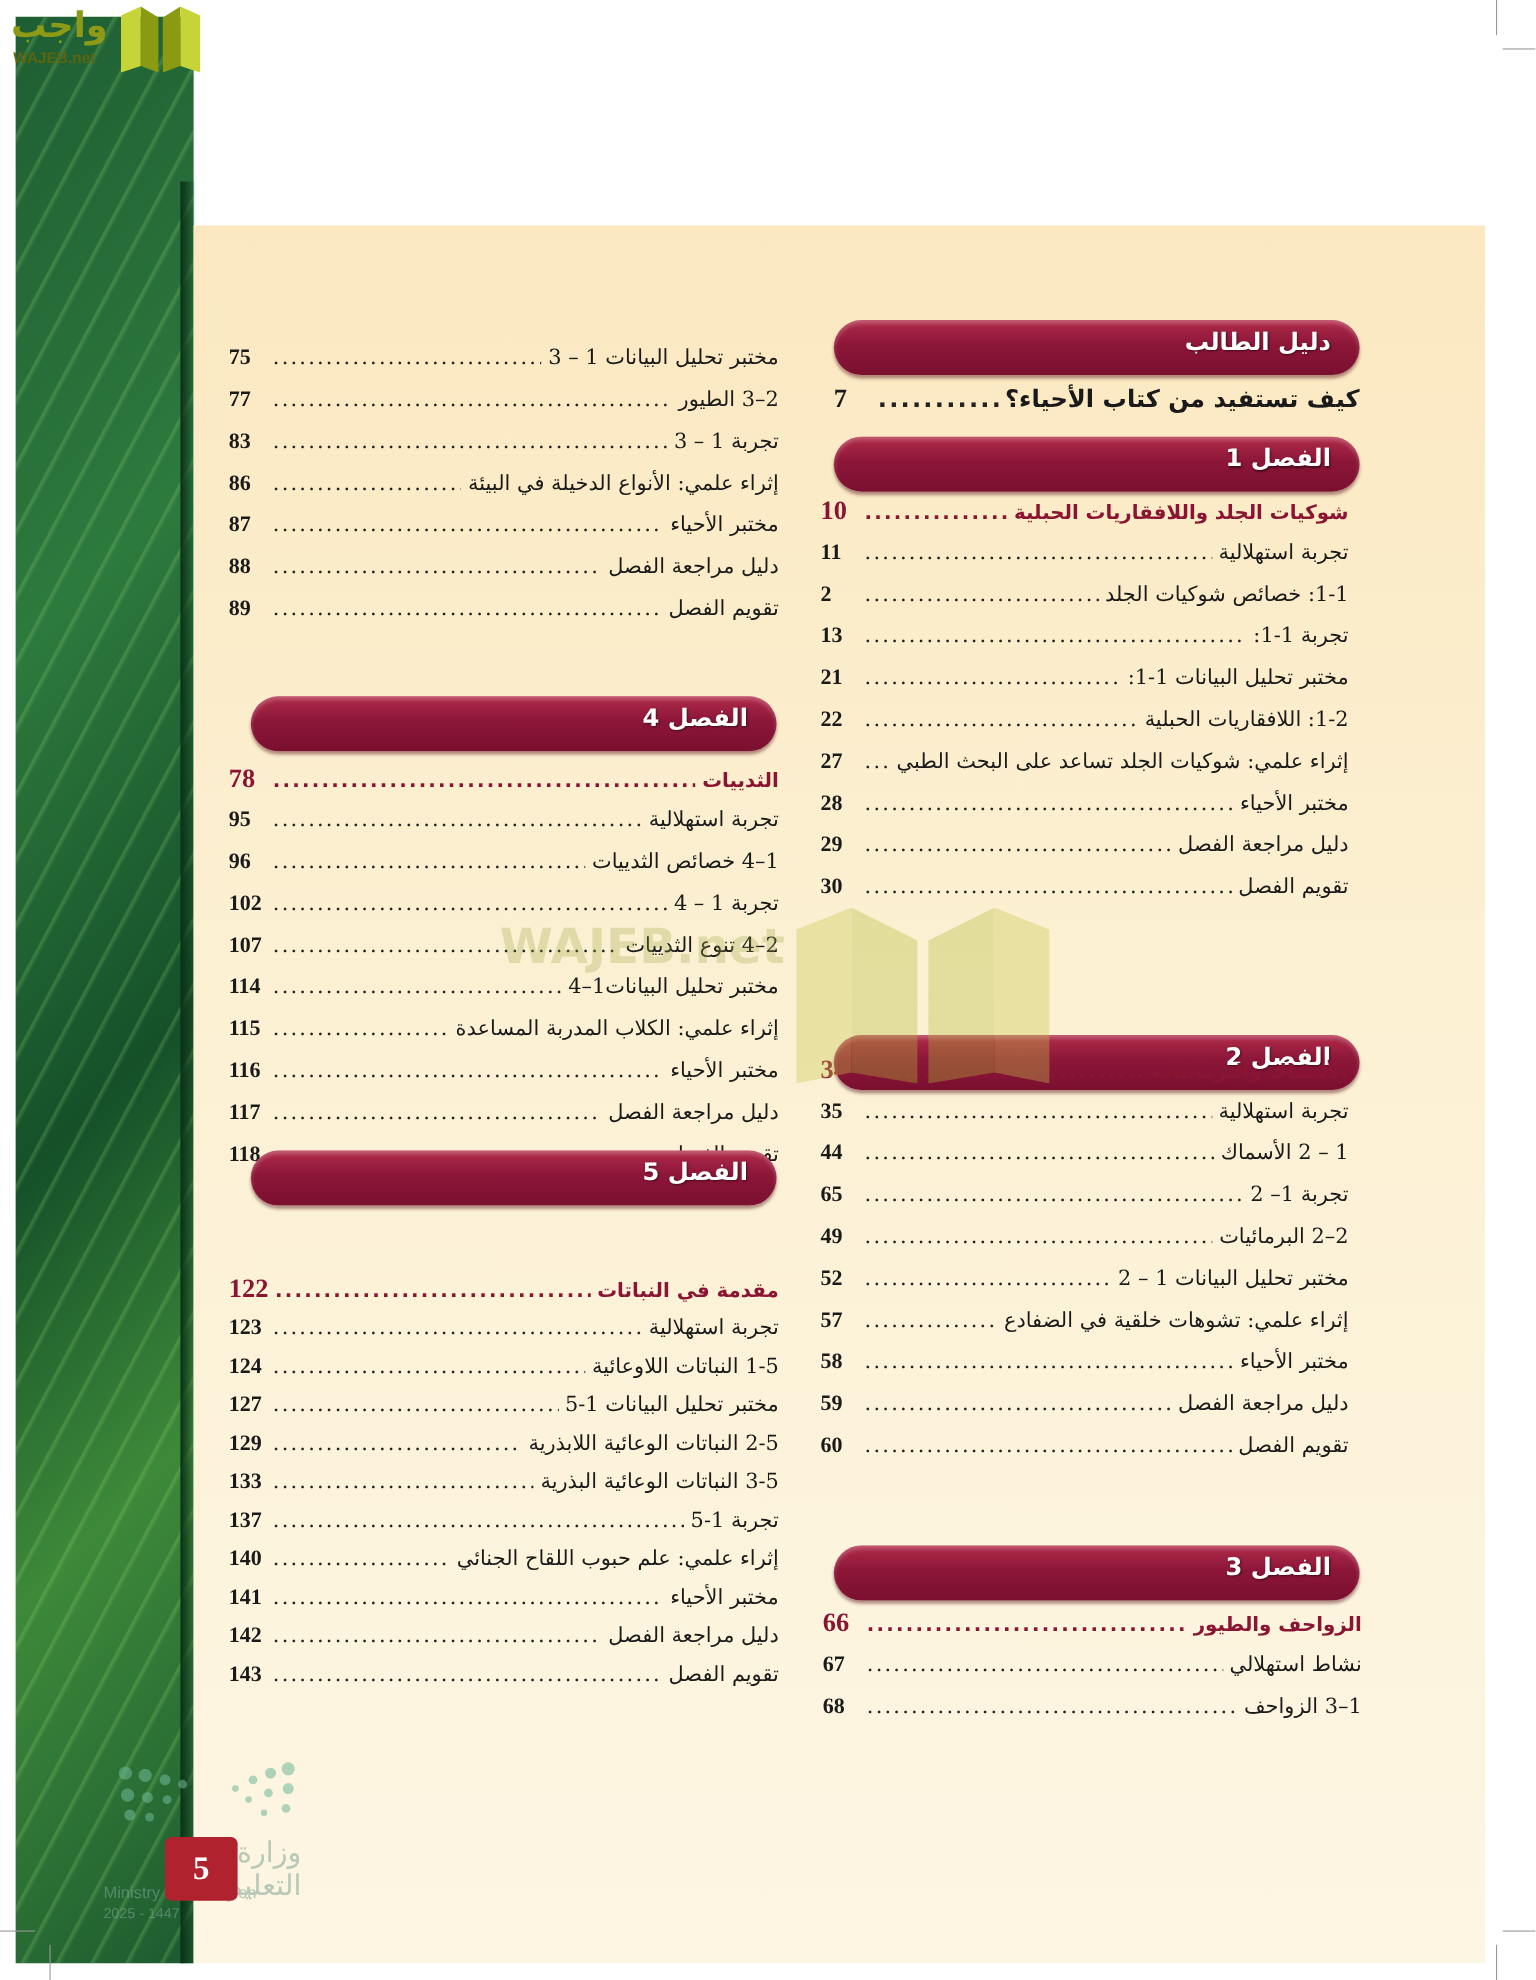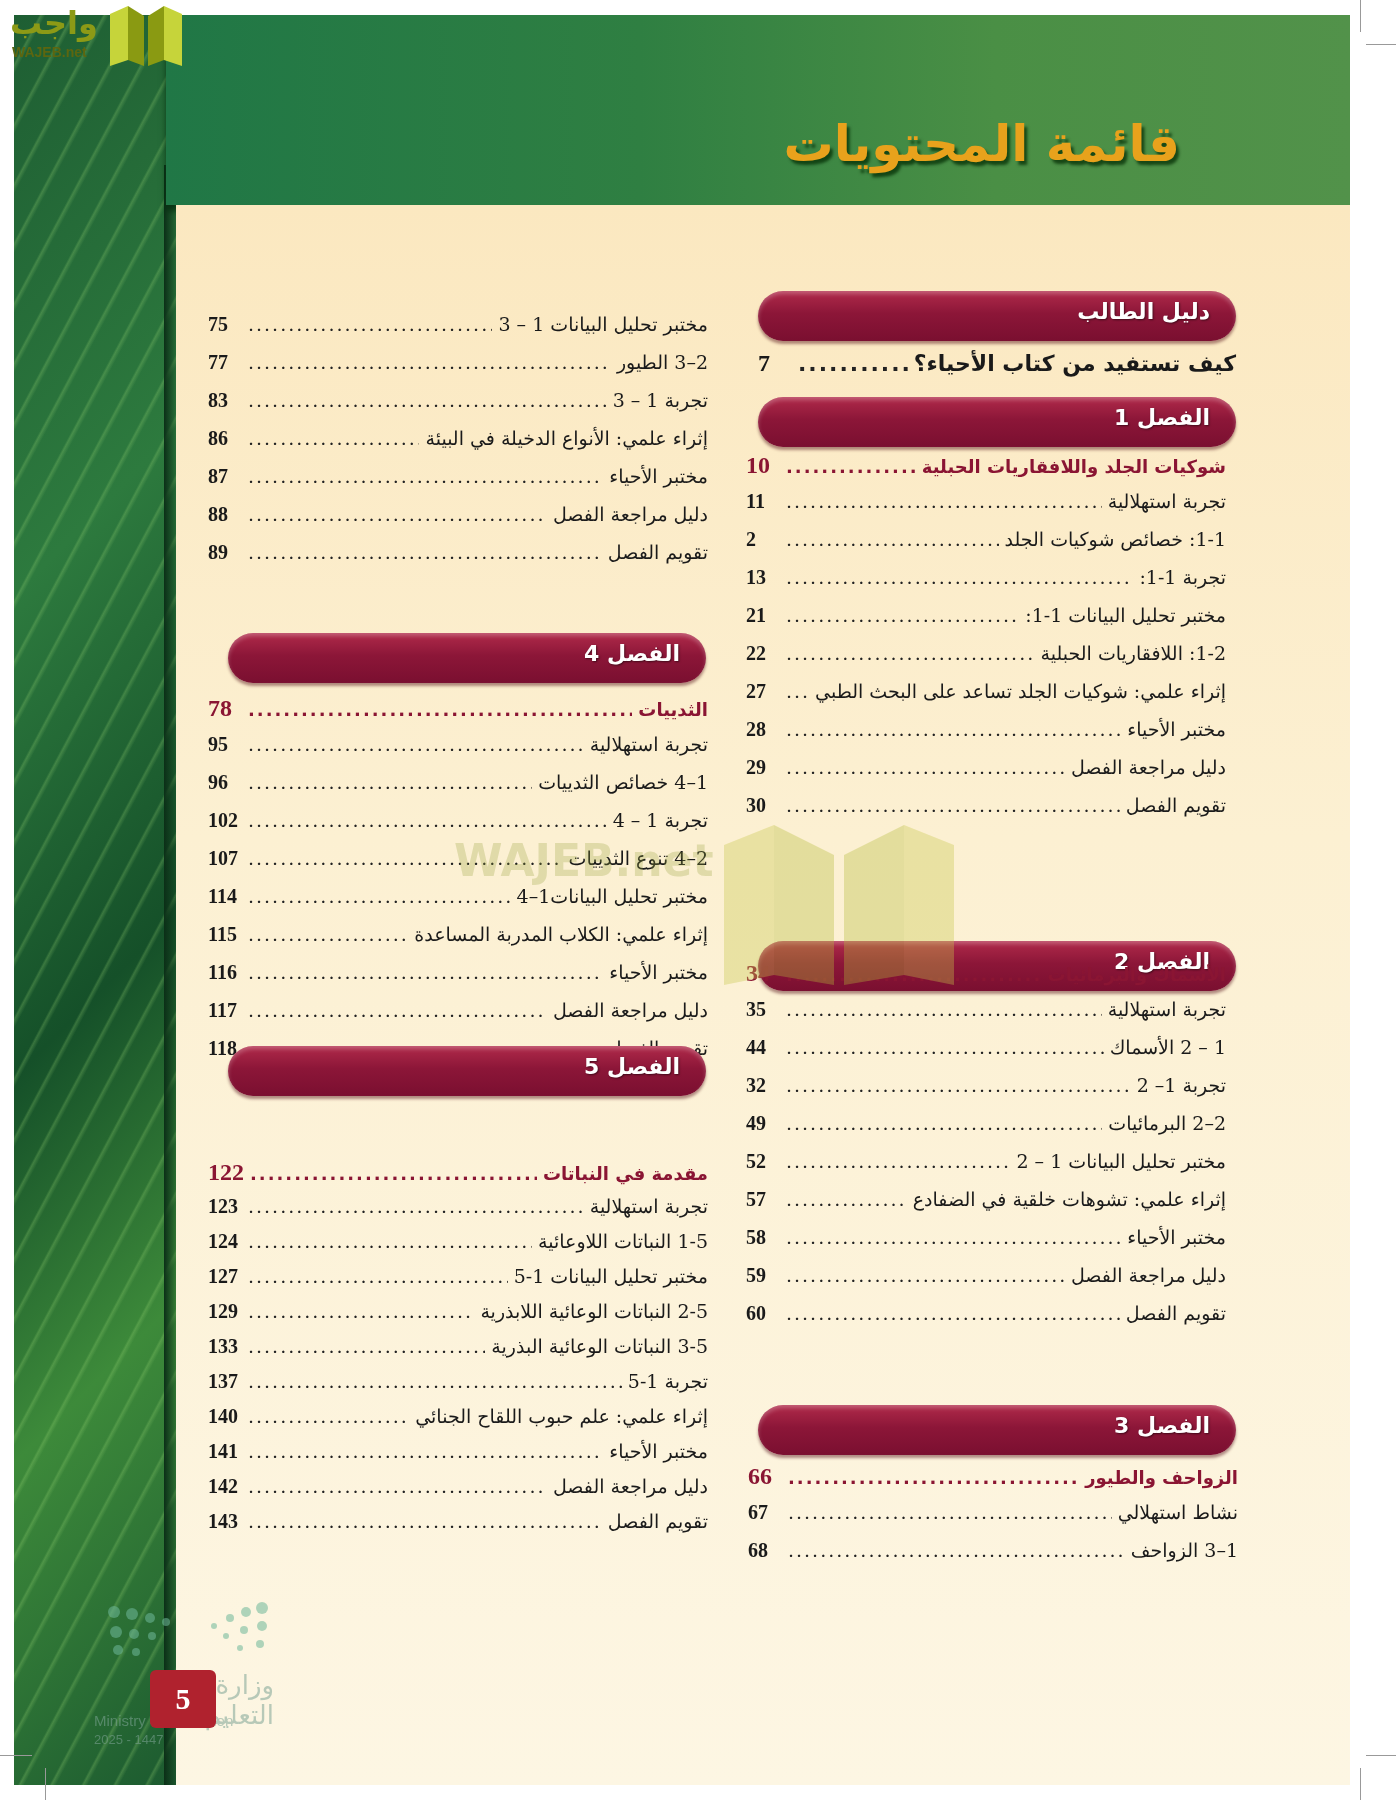--- a/index.html
+++ b/index.html
@@ -106,23 +106,20 @@
   .ministry-year { position:absolute; left:0; top:132px; font-family:"Liberation Sans", sans-serif; font-size:13px; color:#7fa596; direction:ltr; }
   .crop { position:absolute; background:#999; }
 </style>
 </head>
 <body>
 
 <div class="page">
   <div class="leaf"></div>
   <div class="leaf-shadow"></div>
 
-  <div class="header">
-    <div class="header-title">قائمة المحتويات</div>
-  </div>
 
   <div class="content">
 
     <div class="col col-right">
       <div class="banner" style="top:86px; left:0; width:478px;text-decoration:underline;">
         <span class="banner-label">دليل الطالب</span>
       </div>
       <div class="row big" style="top:145px; left:0; width:478px;">
         <span class="label">كيف تستفيد من كتاب الأحياء؟</span>
         <span class="dots"></span>
@@ -197,21 +194,21 @@
           <span class="num">35</span>
         </div>
       <div class="row" style="top:831px; left:-12px; width:480px;">
           <span class="label">1 – 2 الأسماك</span>
           <span class="dots"></span>
           <span class="num">44</span>
         </div>
       <div class="row" style="top:869px; left:-12px; width:480px;">
           <span class="label">تجربة 1– 2</span>
           <span class="dots"></span>
-          <span class="num">32</span>
+          <span class="num">65</span>
         </div>
       <div class="row" style="top:907px; left:-12px; width:480px;">
           <span class="label">2–2 البرمائيات</span>
           <span class="dots"></span>
           <span class="num">49</span>
         </div>
       <div class="row" style="top:945px; left:-12px; width:480px;">
           <span class="label">مختبر تحليل البيانات 1 – 2</span>
           <span class="dots"></span>
           <span class="num">52</span>

